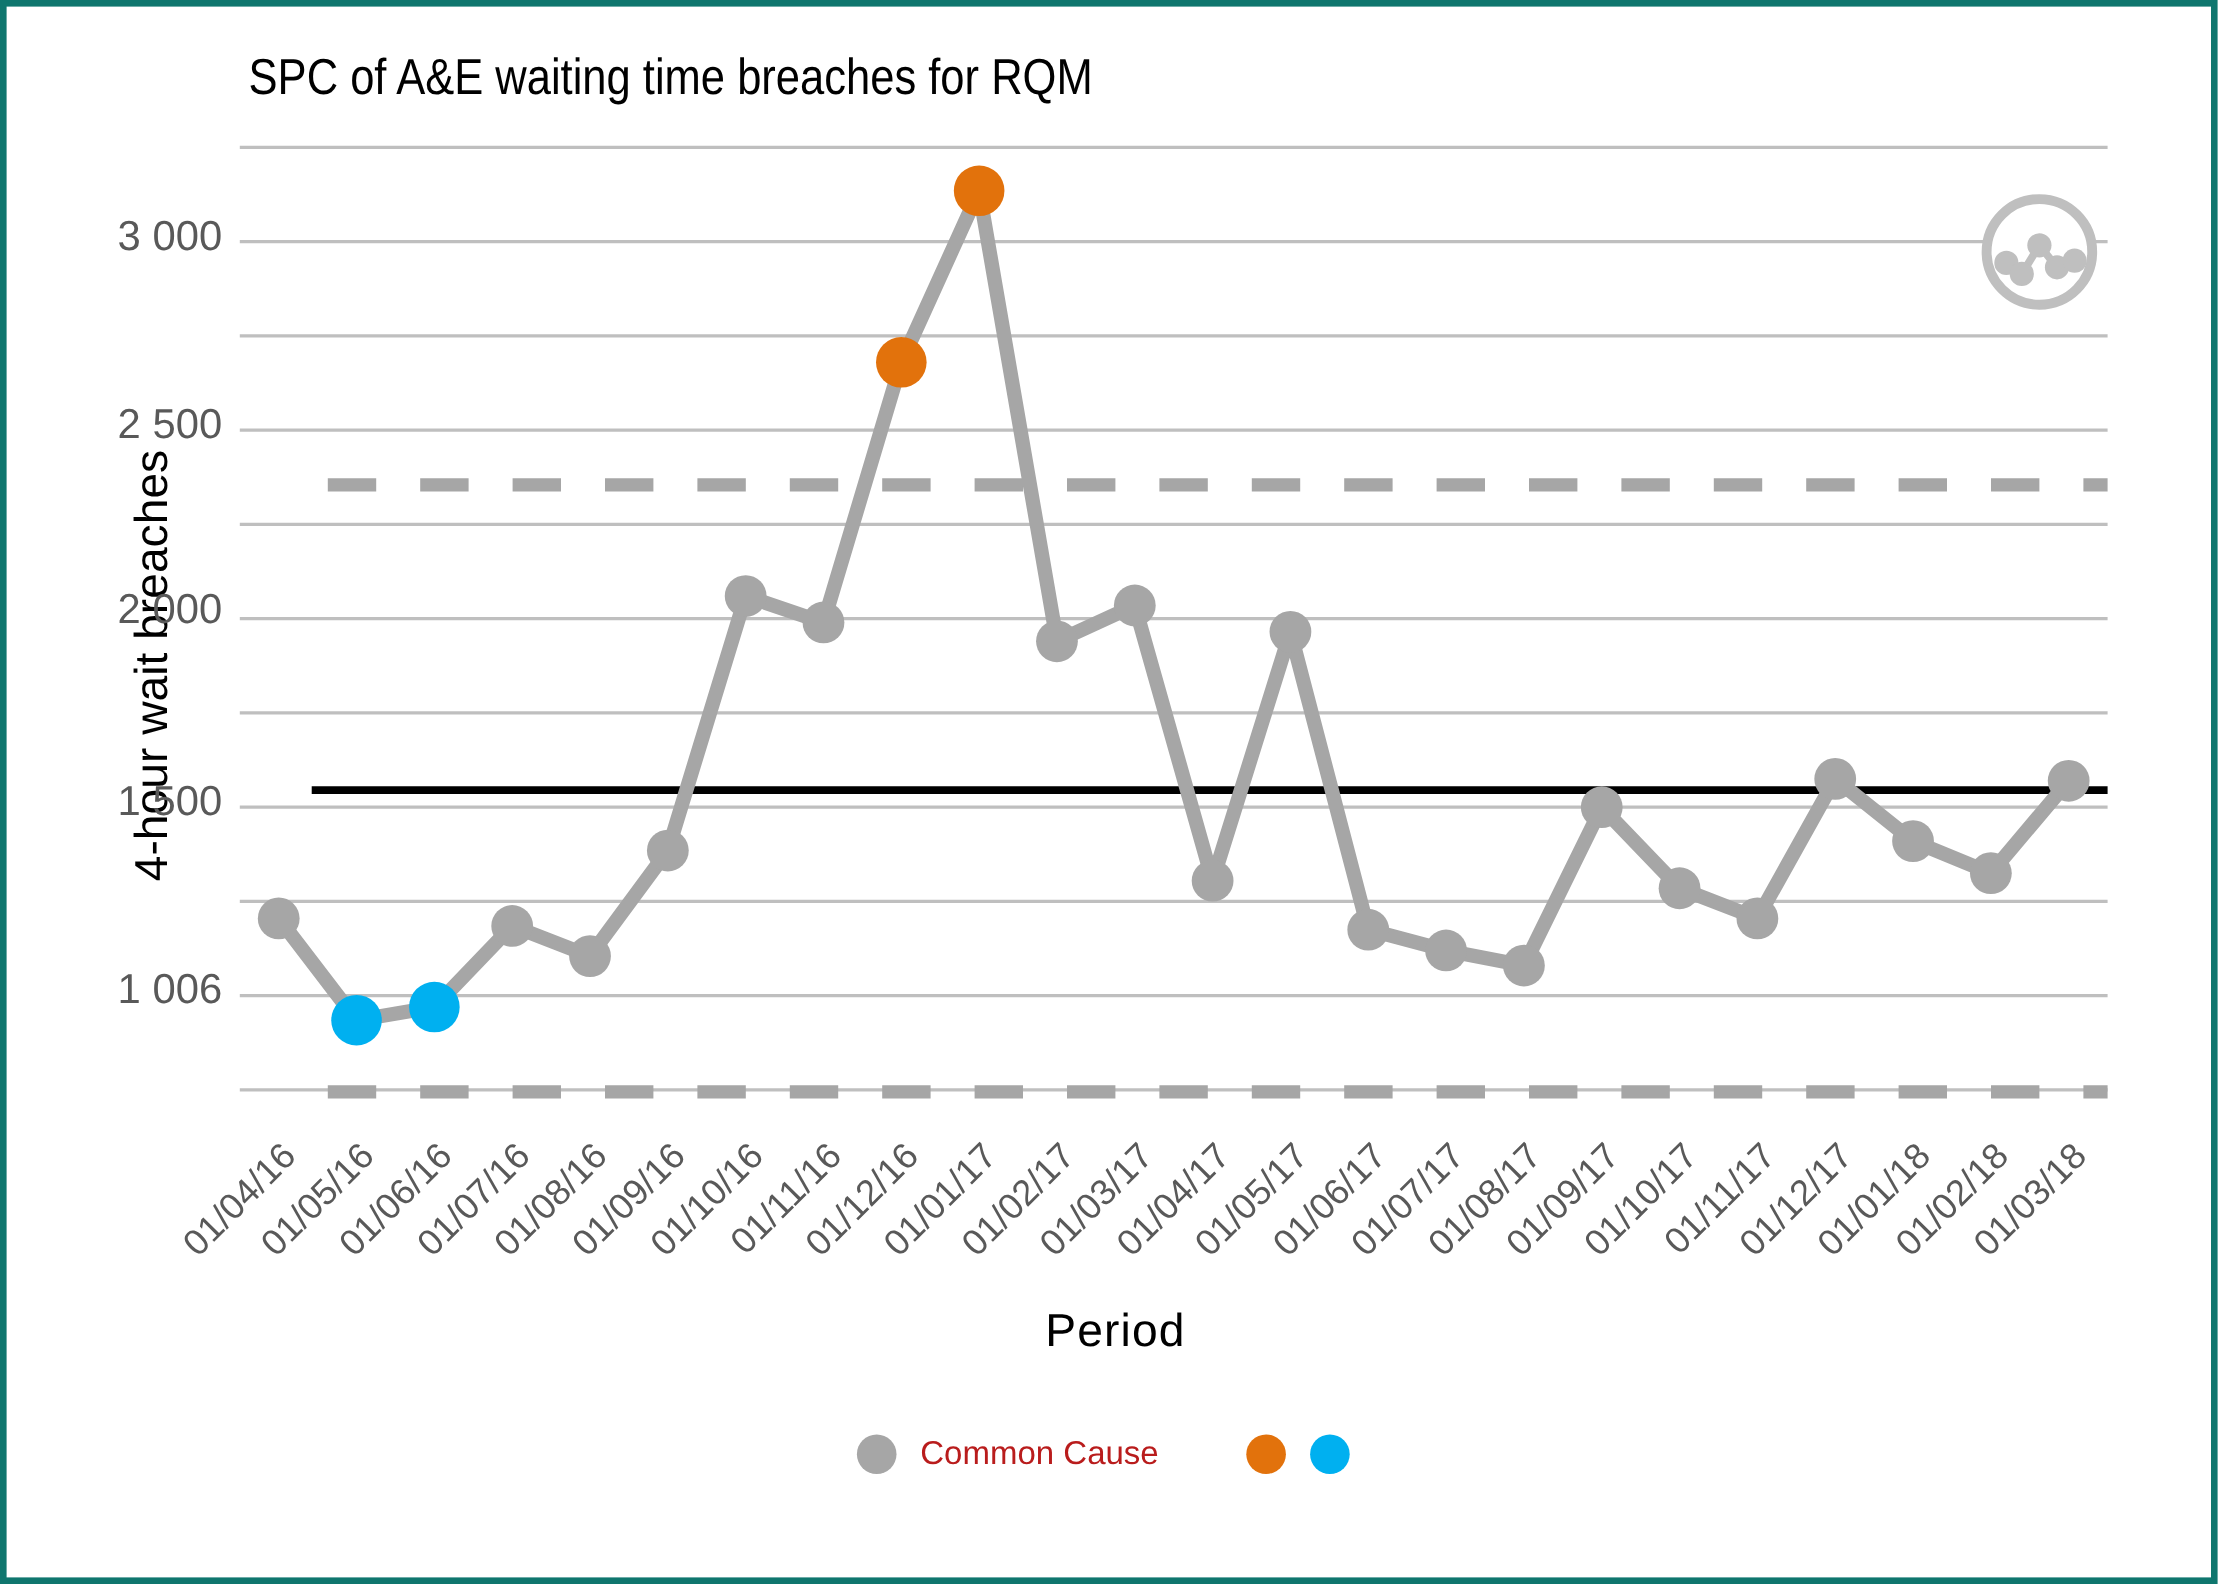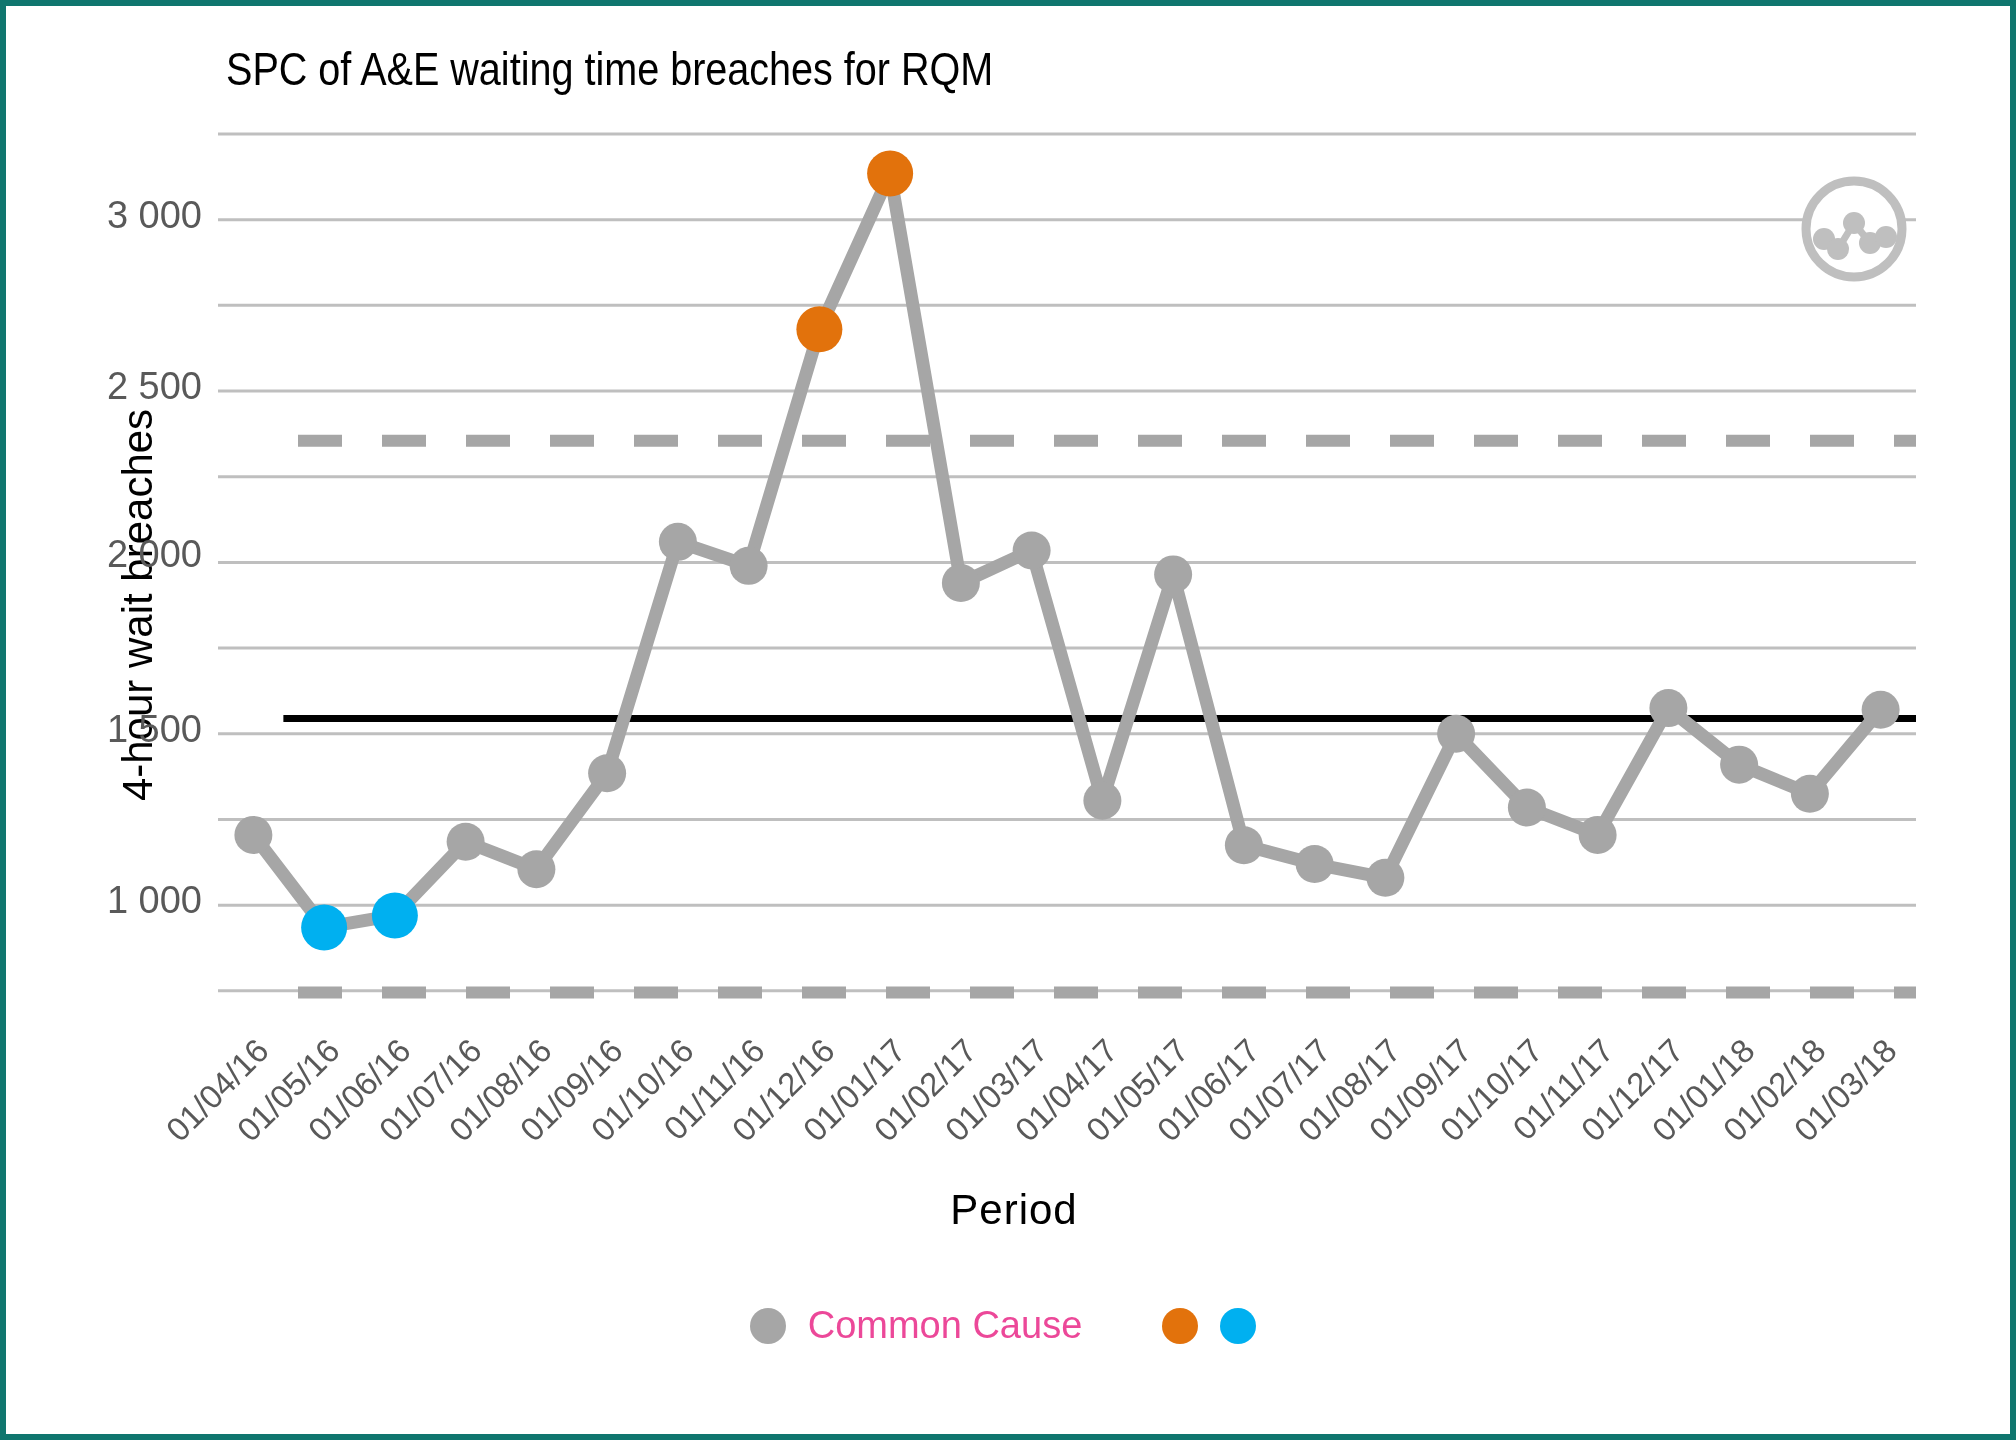--- a/index.html
+++ b/index.html
@@ -72,39 +72,39 @@
     display:flex;justify-content:center;align-items:center;
     gap:0px;
   }
   .legend-item{display:flex;align-items:center;}
   .legend-dot{
     width:36px;height:36px;border-radius:50%;
     margin-right:22px;
     flex:none;
   }
   .legend-label{
-    font-size:38px;color:#ec4899;
+    font-size:30px;color:#b91c1c;
     font-family:"Liberation Sans Narrow","Liberation Sans",sans-serif;
     white-space:nowrap;
     margin-right:80px;
   }
   .legend-item:last-child .legend-label{margin-right:0;}
 </style>
 </head>
 <body>
 
 <div id="frame">
 
   <div id="chart-title">SPC of A&amp;E waiting time breaches for RQM</div>
 
   <div class="axis-title" id="y-axis-title">4-hour wait breaches</div>
   <div class="axis-title" id="x-axis-title">Period</div>
 
   <div id="ytick-layer" style="width: 2016px;">
-      <div class="ytick" style="top: 873.176px; right: 1820px; width: 196px;">1 000</div>
+      <div class="ytick" style="top: 873.176px; right: 1820px; width: 196px;">1 006</div>
       <div class="ytick" style="top: 701.804px; right: 1820px; width: 196px;">1 500</div>
       <div class="ytick" style="top: 527px; right: 1820px; width: 196px;">2 000</div>
       <div class="ytick" style="top: 359.059px; right: 1820px; width: 196px;">2 500</div>
       <div class="ytick" style="top: 187.686px; right: 1820px; width: 196px;">3 000</div>
     </div>
   <div id="xtick-layer">
       <div class="xtick" style="left: 17.375px; top: 1020px; width: 240px;">01/04/16</div>
       <div class="xtick" style="left: 88.125px; top: 1020px; width: 240px;">01/05/16</div>
       <div class="xtick" style="left: 158.875px; top: 1020px; width: 240px;">01/06/16</div>
       <div class="xtick" style="left: 229.625px; top: 1020px; width: 240px;">01/07/16</div>

